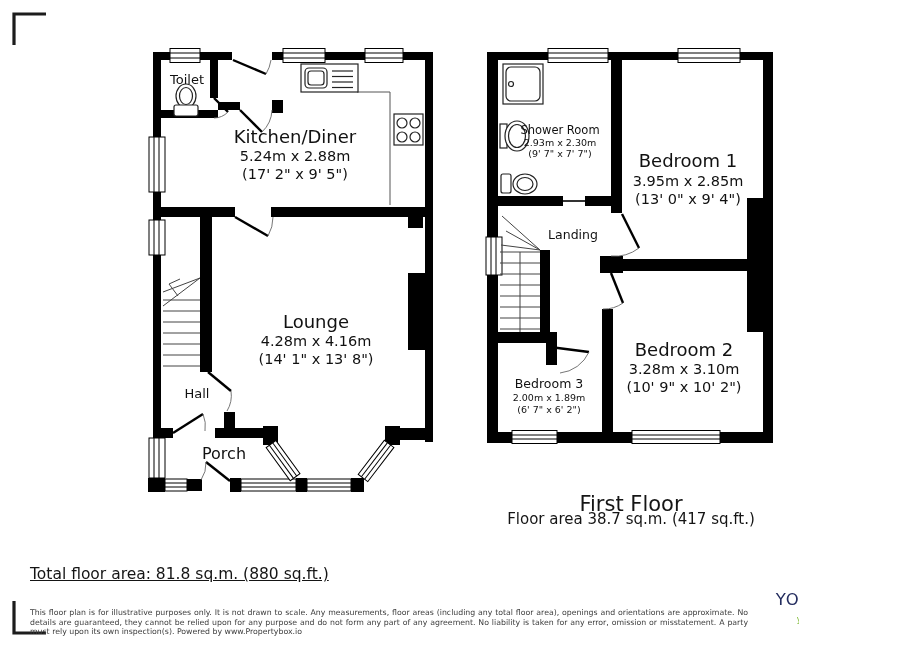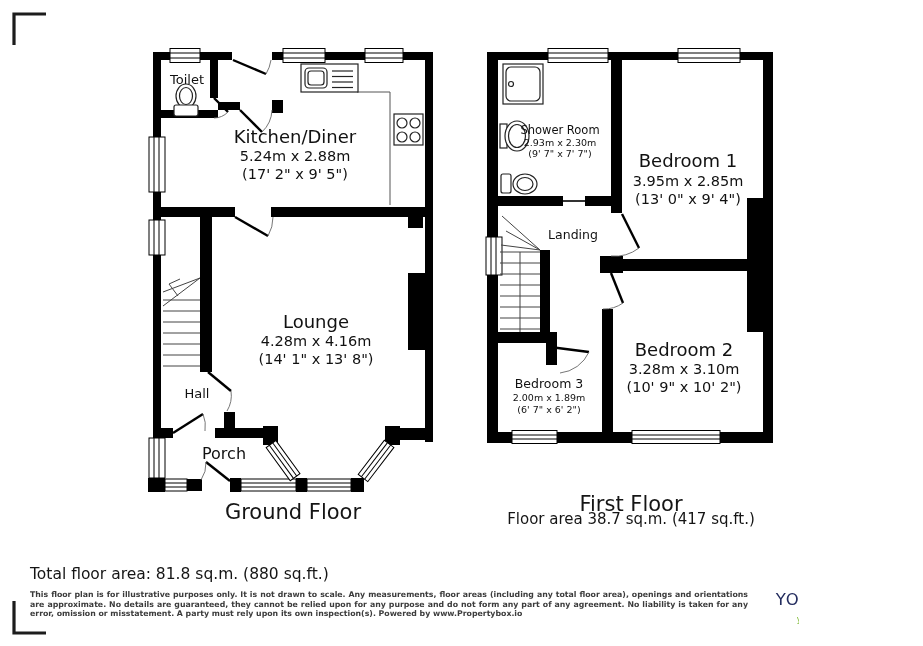--- a/index.html
+++ b/index.html
@@ -6,23 +6,23 @@
   #stage{position:relative;width:799px;height:646px;background:#ffffff;overflow:hidden;
          font-family:"DejaVu Sans","Liberation Sans",sans-serif;color:#111;}
   svg text{fill:#111;}
   .room-name{font-size:18px;}
   .room-dim{font-size:14.5px;}
   .small-name{font-size:13px;}
   .tiny-name{font-size:11.5px;}
   .tiny-dim{font-size:9.5px;}
   .floor-title{position:absolute;font-size:21px;color:#151515;text-align:center;width:300px;}
   .floor-area{position:absolute;font-size:15px;color:#151515;text-align:center;width:340px;}
-  .total-area{position:absolute;left:30px;top:565px;font-size:15.5px;color:#151515;}
-  .disclaimer{position:absolute;left:30px;top:590px;width:718px;font-size:7.8px;line-height:9.6px;
-              color:#3c3c3c;text-align:justify;font-weight:bold;}
+  .total-area{position:absolute;left:30px;top:565px;font-size:15.5px;color:#151515;text-decoration:underline;}
+  .disclaimer{position:absolute;left:30px;top:608px;width:718px;font-size:7.8px;line-height:9.6px;
+              color:#3c3c3c;text-align:justify;}
   .logo{position:absolute;left:770px;top:544px;width:120px;text-align:center;}
   .logo-word{font-size:16.5px;letter-spacing:1px;color:#232c5e;margin-top:4px;}
   .logo-url{font-size:8px;color:#7ab82c;margin-top:6px;}
 </style>
 </head>
 <body>
 
 <div id="stage">
 
 <svg width="923" height="646" viewBox="0 0 923 646">
@@ -309,21 +309,20 @@
       <text x="549" y="401" class="tiny-dim">2.00m x 1.89m</text>
       <text x="549" y="413" class="tiny-dim">(6' 7" x 6' 2")</text>
       <text x="684" y="356" class="room-name">Bedroom 2</text>
       <text x="684" y="374" class="room-dim">3.28m x 3.10m</text>
       <text x="684" y="392" class="room-dim">(10' 9" x 10' 2")</text>
     </g>
   </g>
 </svg>
 
 
-<div class="floor-title" style="left:143px;top:500px;">Ground Floor</div>
 <div class="floor-title" style="left:481px;top:492px;">First Floor</div>
 <div class="floor-area" style="left:461px;top:510px;">Floor area 38.7 sq.m. (417 sq.ft.)</div>
 
 
 <div class="total-area">Total floor area: 81.8 sq.m. (880 sq.ft.)</div>
 <div class="disclaimer">This floor plan is for illustrative purposes only. It is not drawn to scale. Any measurements, floor areas (including any total floor area), openings and orientations are approximate. No details are guaranteed, they cannot be relied upon for any purpose and do not form any part of any agreement. No liability is taken for any error, omission or misstatement. A party must rely upon its own inspection(s). Powered by www.Propertybox.io</div>
 
 
 <div class="logo">
   <svg width="40" height="38" viewBox="0 0 40 38">

